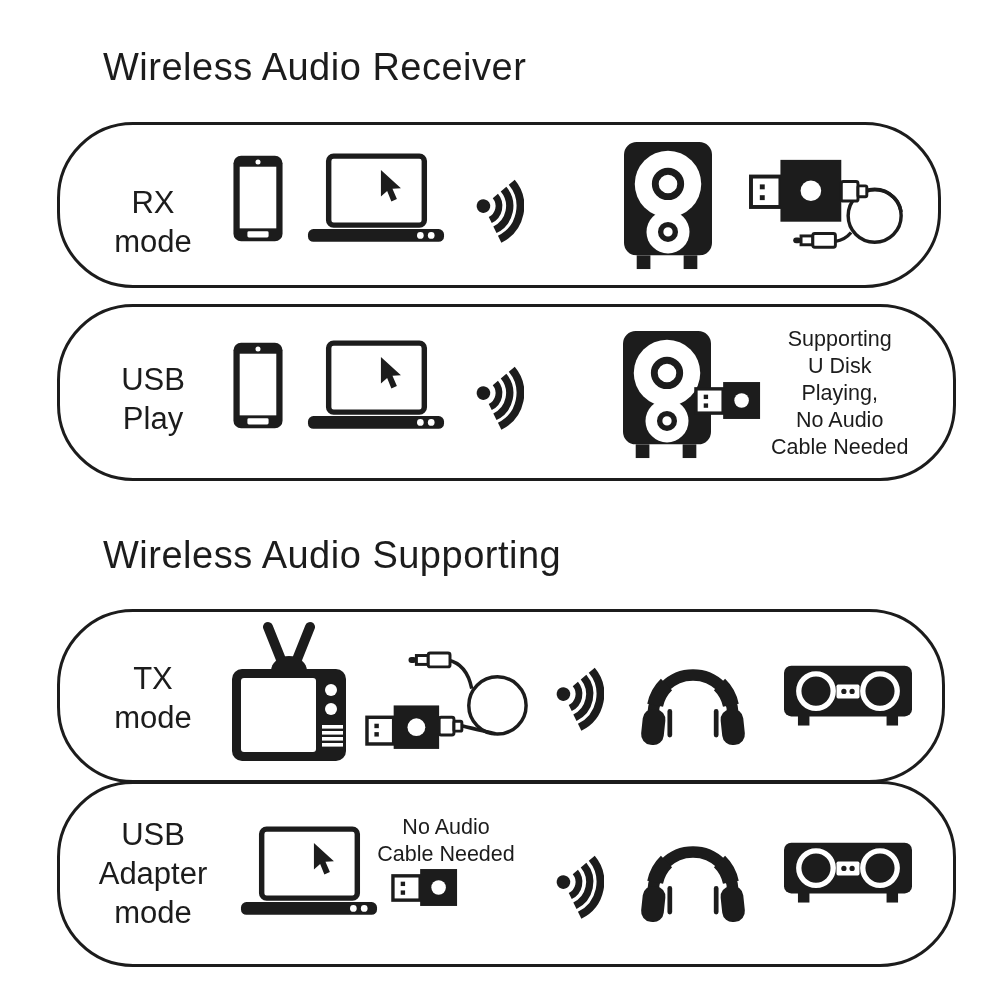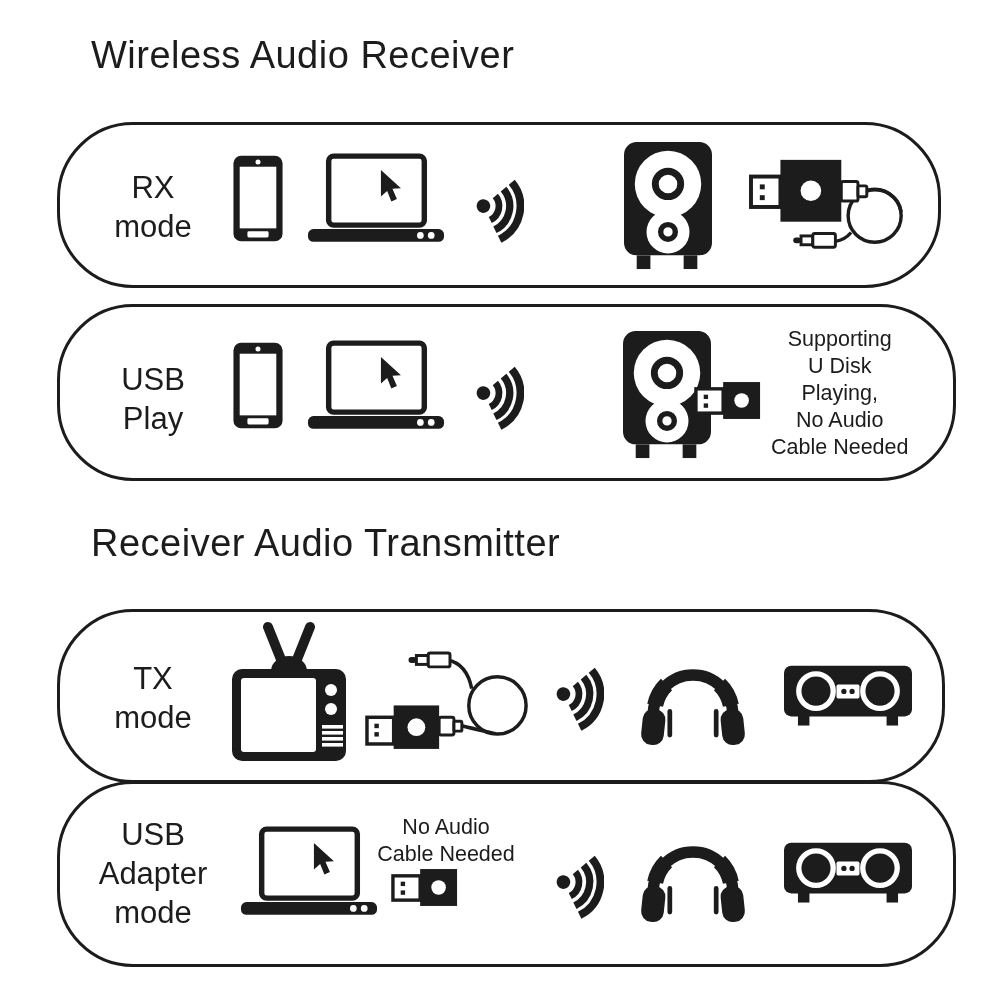--- a/index.html
+++ b/index.html
@@ -2,21 +2,21 @@
 <html style="--ink: #1c1c1c;"><head>
 <meta charset="utf-8">
 <style>
   html,body { margin:0; padding:0; background:#ffffff; }
   .page {
     position:relative; width:1000px; height:1000px; background:#ffffff;
     font-family:"Liberation Sans", sans-serif; color:var(--ink,#1c1c1c);
     overflow:hidden;
   }
   .section-title {
-    position:absolute; margin:4px; font-size:38px; font-weight:400;
+    position:absolute; margin:16px; font-size:38px; font-weight:400;
     letter-spacing:0.5px; color:var(--ink,#1c1c1c); white-space:nowrap;
   }
   .pill {
     position:absolute; border:3px solid var(--ink,#1c1c1c);
     border-radius:76px; background:#ffffff; box-sizing:border-box;
   }
   .mode-label {
     position:absolute; font-size:31px; line-height:1.26; text-align:center;
     white-space:pre-line; color:var(--ink,#1c1c1c);
   }
@@ -143,21 +143,21 @@
       <circle cx="85" cy="33.5" r="3.2" fill="currentColor"></circle>
     </symbol>
   </defs>
 </svg>
 
 <div class="page">
 
   <h1 class="section-title" style="left:87px; top:30px;">Wireless Audio Receiver</h1>
 
   <section class="pill" style="left:57px; top:122px; width:884px; height:166px;">
-    <div class="mode-label" style="left:33px; top:43px; width:120px;">RX
+    <div class="mode-label" style="left:33px; top:58px; width:120px;">RX
 mode</div>
     <svg class="ic" style="left:172px; top:29px; width:52px; height:89px;">
         <use href="#sym-phone"></use>
       </svg>
     <svg class="ic" style="left:246px; top:27px; width:140px; height:92px;">
         <use href="#sym-laptop"></use>
       </svg>
     <svg class="ic" style="left:414px; top:45px; width:50px; height:76px;">
         <use href="#sym-wifi"></use>
       </svg>
@@ -187,21 +187,21 @@
     <svg class="ic" style="left:634px; top:73px; width:68px; height:41px;">
         <use href="#sym-dongle"></use>
       </svg>
     <div class="note" style="left:711px; top:19px;">Supporting
 U Disk
 Playing,
 No Audio
 Cable Needed</div>
   </section>
 
-  <h1 class="section-title" style="left:87px; top:518px;">Receiver Audio Transmitter</h1>
+  <h1 class="section-title" style="left:87px; top:518px;">Wireless Audio Supporting</h1>
 
   <section class="pill" style="left:57px; top:597px; width:888px; height:174px;margin-top:12px;">
     <div class="mode-label" style="left:33px; top:47px; width:120px;">TX
 mode</div>
     <svg class="ic" style="left:170px; top:9px; width:118px; height:142px;">
         <use href="#sym-tv"></use>
       </svg>
     <svg class="ic" style="left:305px; top:34px; width:170px; height:107px;">
         <use href="#sym-tx-dongle-cable"></use>
       </svg>

